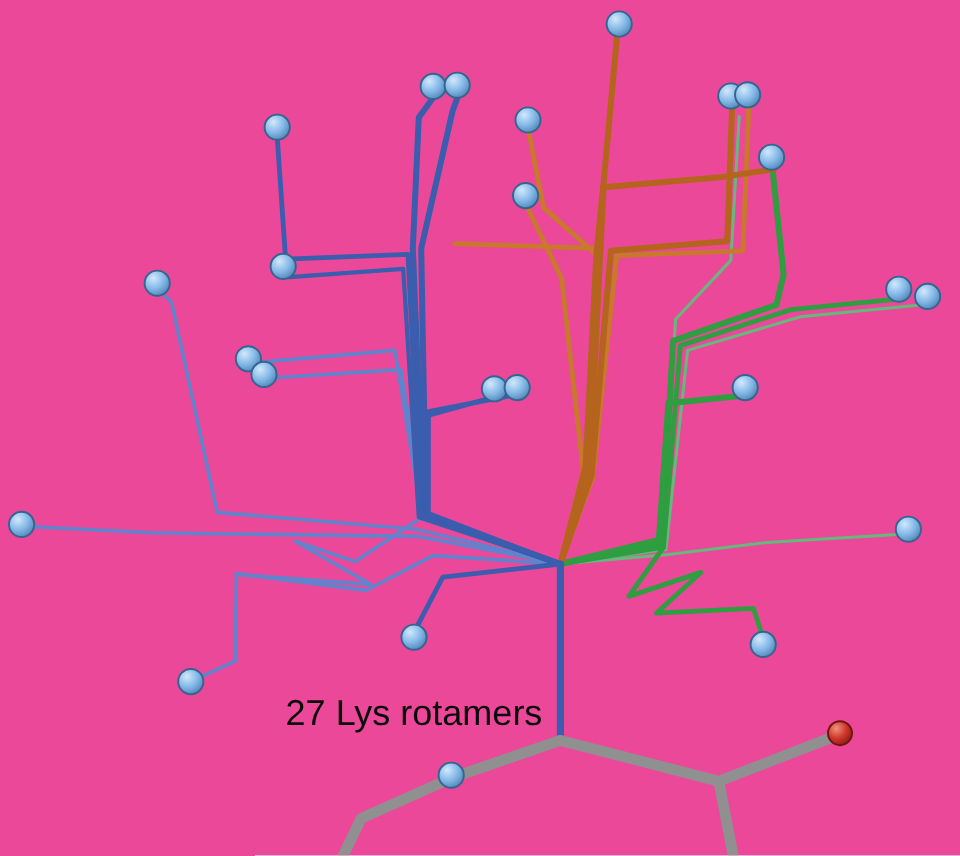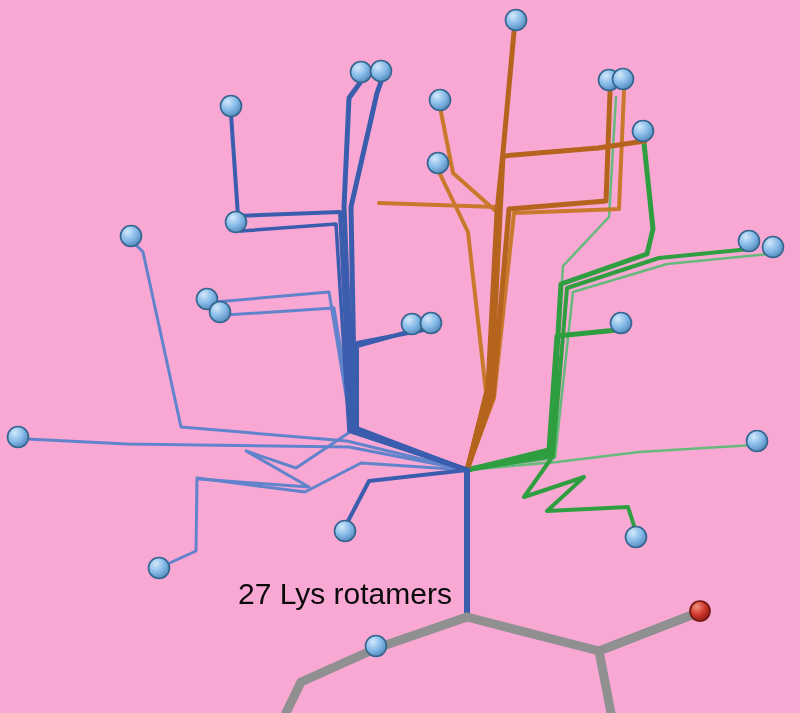--- a/index.html
+++ b/index.html
@@ -1,19 +1,19 @@
 <!DOCTYPE html>
 <html><head>
 <meta charset="utf-8">
 <style>
   html,body{margin:0;padding:0;background:#ffffff;}
   .stage{
     position:relative;
     width:800px;height:713px;
-    background:#f9a8d4;
+    background:#ec4899;
     overflow:hidden;
     font-family:"Liberation Sans",sans-serif;
   }
   svg{display:block;}
   .rotamer-label{
     font-family:"Liberation Sans",sans-serif;
     font-size:30px;
     fill:#0a0a0a;
   }
 </style>

